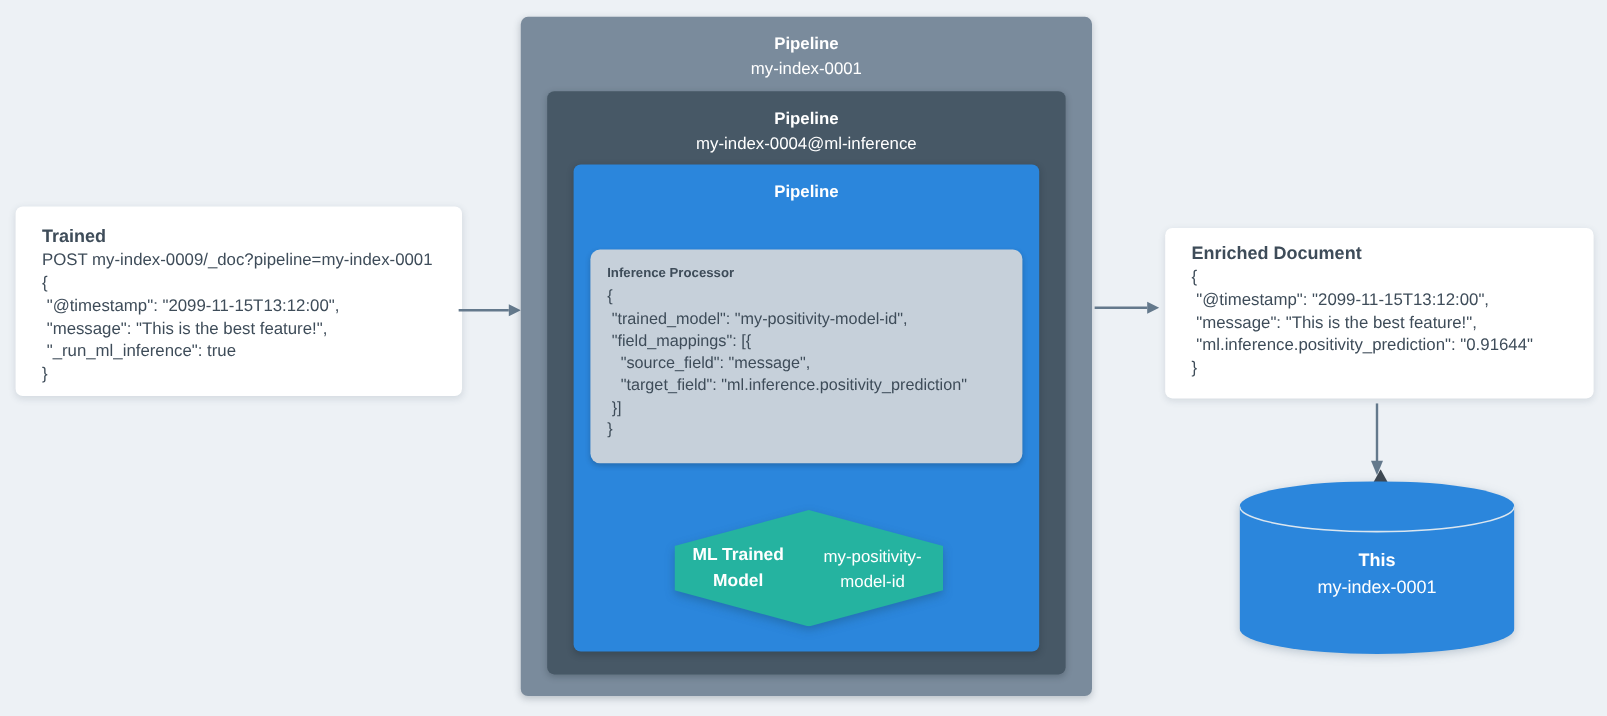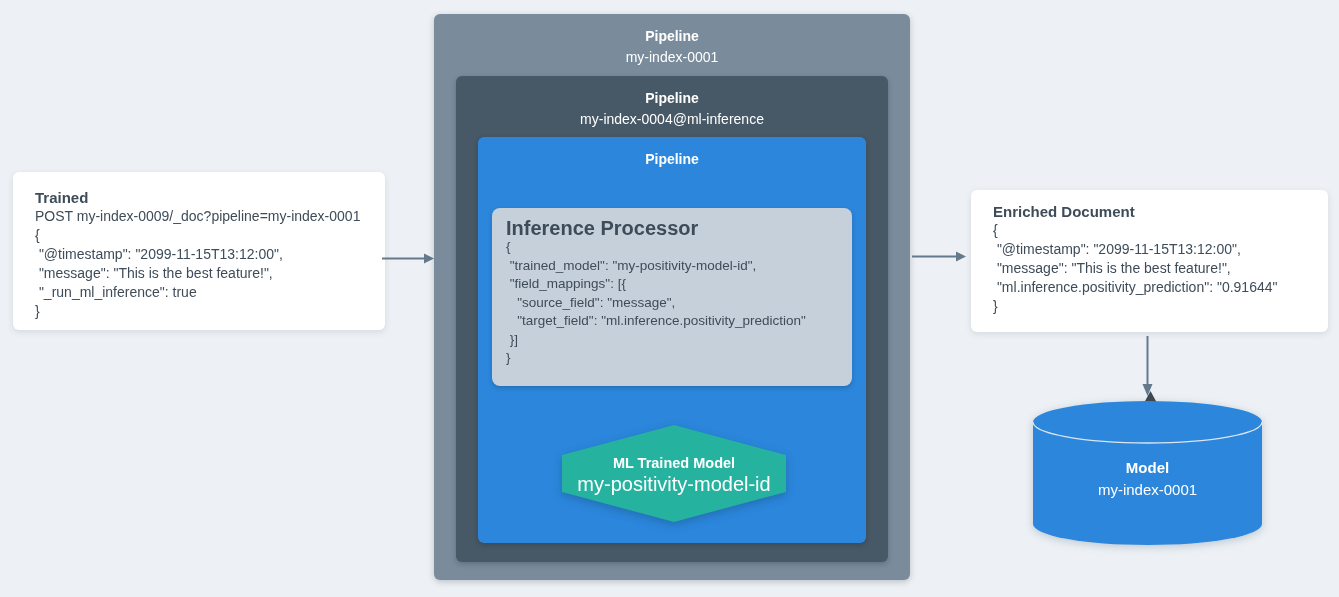--- a/index.html
+++ b/index.html
@@ -51,37 +51,37 @@
   
   #inference-processor {
     position: absolute;
     left: 14px; top: 71px; width: 360px; height: 178px;
     background: #c6d0da;
     border-radius: 8px;
     box-shadow: 0 2px 4px rgba(20, 40, 60, 0.25);
     padding: 11px 8px 8px 14px;
     color: #3e4c59;
   }
-  #inference-processor .card-title { font-size: 20px; }
+  #inference-processor .card-title { font-size: 11px; }
   #inference-processor .code-line { font-size: 13.5px; line-height: 18.5px; }
 
   
   #hexagon-wrap {
     position: absolute; left: 84px; top: 288px; width: 224px; height: 97px;
     filter: drop-shadow(0 3px 4px rgba(15, 60, 80, 0.3));
   }
   #hexagon {
     width: 100%; height: 100%;
     background: #25b3a0;
     clip-path: polygon(50% 0%, 100% 31%, 100% 69%, 50% 100%, 0% 69%, 0% 31%);
-    display: flex; flex-direction: column; align-items: center; justify-content: center;
+    display: flex; flex-direction: row; align-items: center; justify-content: center;
     color: #ffffff; text-align: center;
   }
   #hexagon .hex-title { font-weight: bold; font-size: 14.5px; line-height: 21px; }
-  #hexagon .hex-name  { font-size: 20px; line-height: 21px; }
+  #hexagon .hex-name  { font-size: 14px; line-height: 21px; }
 
   
   .arrow { position: absolute; }
   #arrow-doc-to-pipeline   { left: 382px; top: 252px; }
   #arrow-pipeline-to-doc   { left: 912px; top: 250px; }
   #arrow-model-to-processor{ left: 665px; top: 254px; } 
   #arrow-doc-to-index      { left: 1141px; top: 336px; }
 
   
   #index-cylinder {
@@ -176,18 +176,18 @@
     <line x1="6.5" y1="0" x2="6.5" y2="49" stroke="#64798c" stroke-width="2"></line>
     <polygon points="1.5,48 11.5,48 6.5,60" fill="#64798c"></polygon>
   </svg>
 
   <div id="index-cylinder">
     <svg width="229" height="144" viewBox="0 0 229 144">
       <path d="M0 21 A114.5 21 0 0 1 229 21 V123 A114.5 21 0 0 1 0 123 Z" fill="#2b86dc"></path>
       <path d="M0 21 A114.5 21 0 0 0 229 21" fill="none" stroke="#dbe6ef" stroke-width="1.3"></path>
     </svg>
     <div class="cyl-label">
-      <div class="cyl-title">Model</div>
+      <div class="cyl-title">This</div>
       <div class="cyl-name">my-index-0001</div>
     </div>
   </div>
 
 </div>
 
 </body></html>

